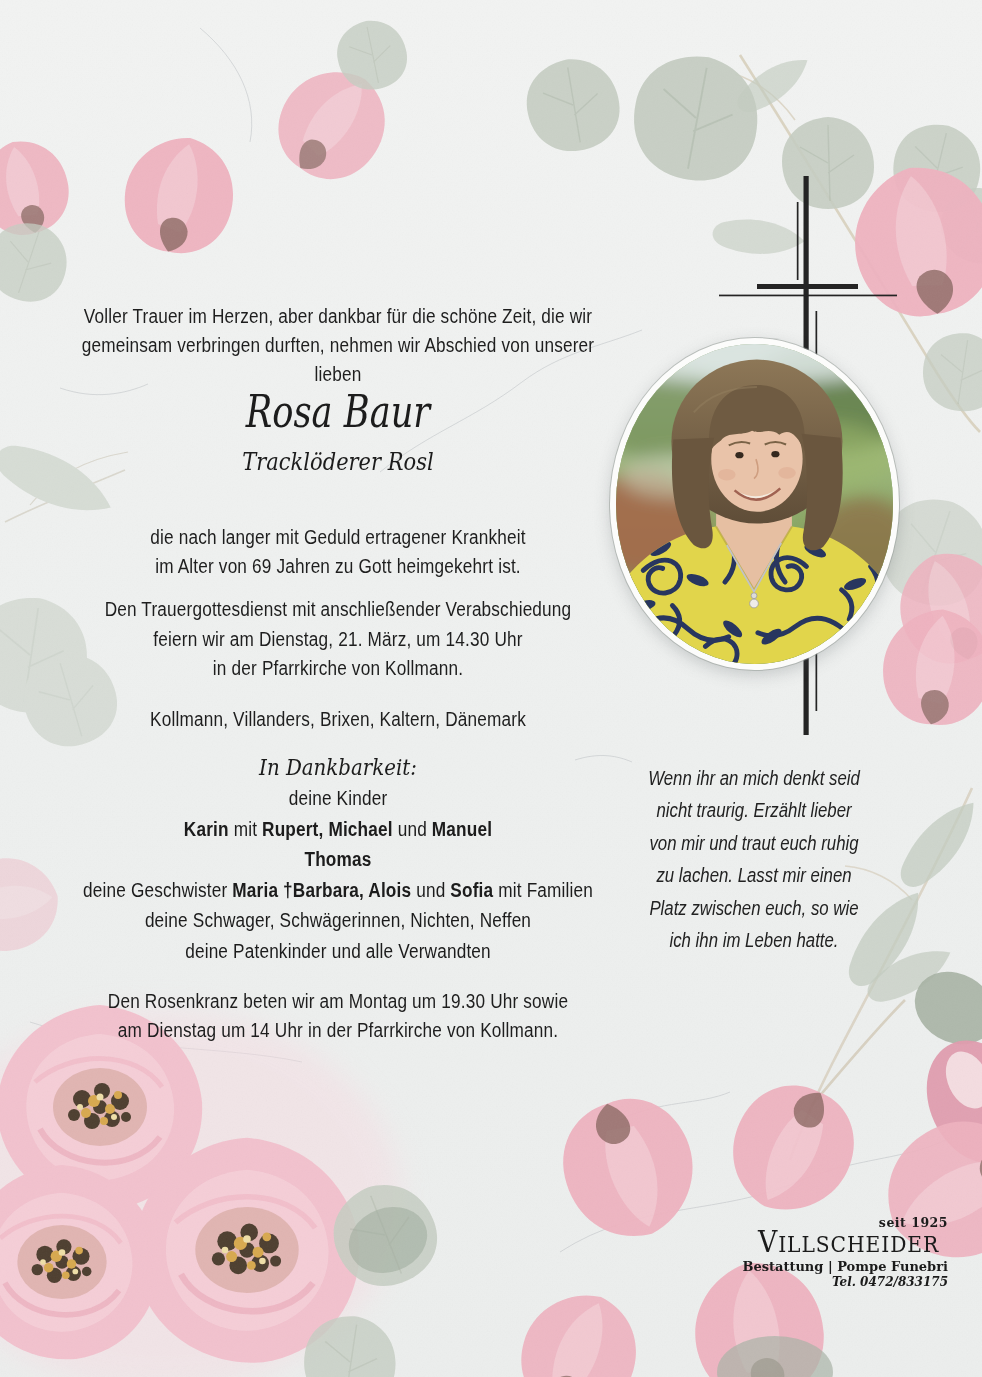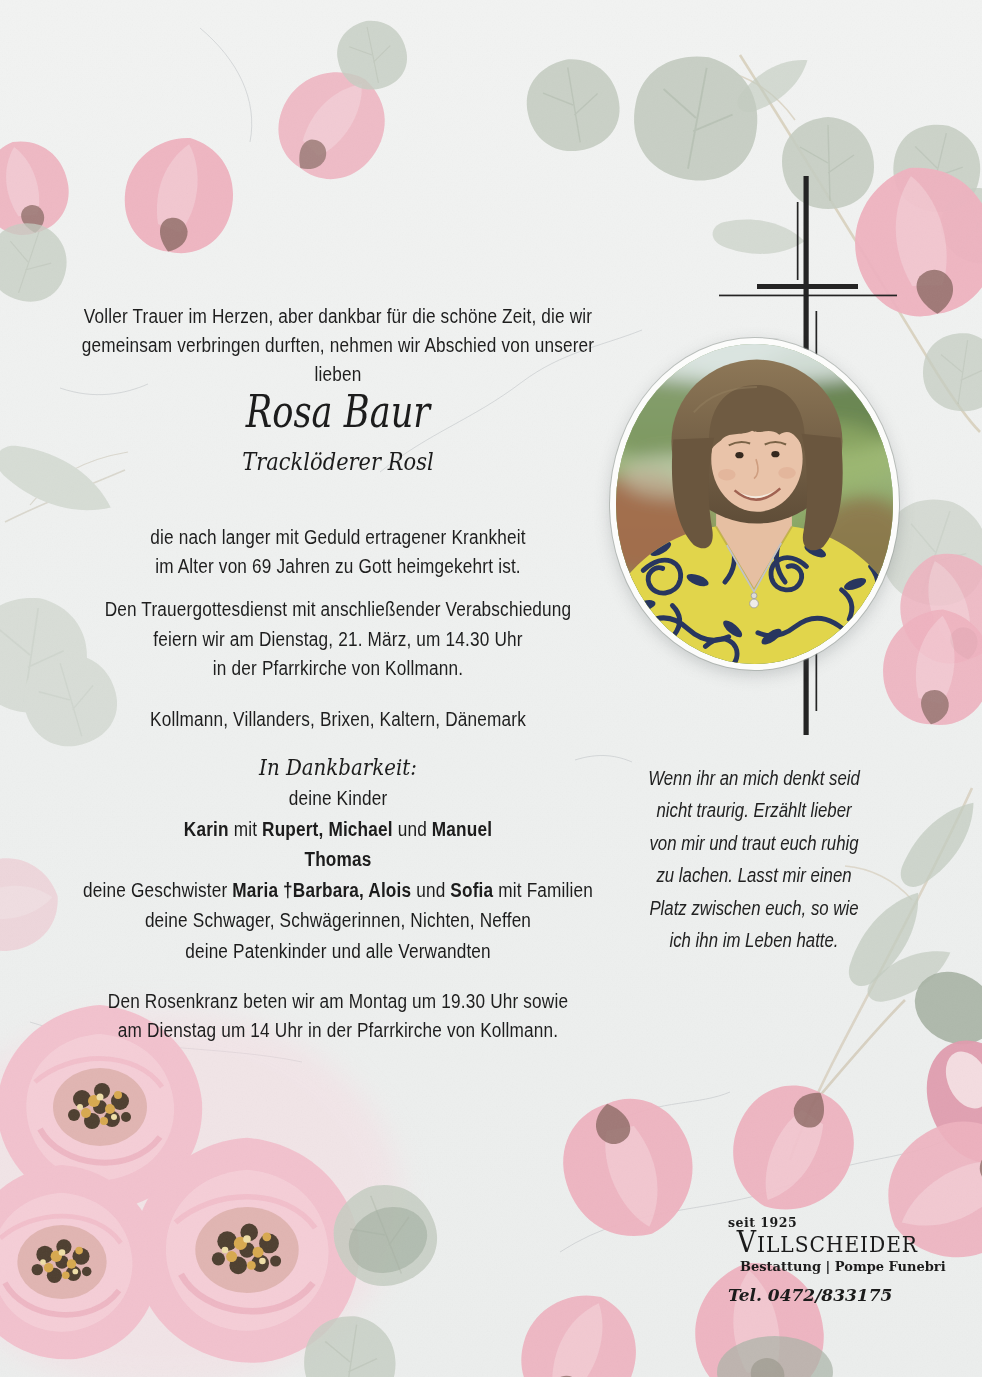--- a/index.html
+++ b/index.html
@@ -33,27 +33,27 @@
           font-style:italic; font-size:20px; line-height:32.4px; color:#222;
           transform:scaleX(0.84); transform-origin:50% 0; }
   
   .photo { position:absolute; left:610px; top:338px; width:289px; height:332px;
            border-radius:50%; border:6px solid #fcfcfb; overflow:hidden; background:#87a263;
            box-shadow:0 0 0 1px rgba(150,156,152,.55), 0 5px 16px rgba(80,88,92,.25); z-index:3; }
   .photo svg { display:block; width:100%; height:100%; }
   .crosswrap { z-index:2; }
   .textlayer { z-index:4; }
   
-  .logo { position:absolute; left:728px; top:1215px; width:220px; text-align:left;
+  .logo { position:absolute; left:728px; top:1215px; width:220px; text-align:right;
           font-family:"DejaVu Serif", serif; color:#1b1b1b; z-index:4; }
   .logo-since { font-size:12.5px; font-weight:700; letter-spacing:0.5px; }
   .logo-name  { font-size:22px; letter-spacing:1px; line-height:25px; transform:scaleX(0.92); transform-origin:50% 0; }
   .logo-name::first-letter { font-size:29px; }
   .logo-sub { font-size:13px; font-weight:700; margin-top:2px;margin-left:12px; }
-  .logo-tel { font-size:17px; font-style:italic; font-weight:700; margin-top:11px; }
+  .logo-tel { font-size:12px; font-style:italic; font-weight:700; margin-top:1px; }
 </style>
 </head>
 <body>
 
 <div class="card">
 
   <svg class="layer" width="982" height="1377" viewBox="0 0 982 1377">
     <defs>
       <g id="petal">
         <path d="M0,-56 C34,-52 54,-24 50,10 C46,40 22,56 -2,54 C-28,56 -50,36 -52,6 C-54,-26 -30,-52 0,-56 Z" fill="#efb3c0"></path>

